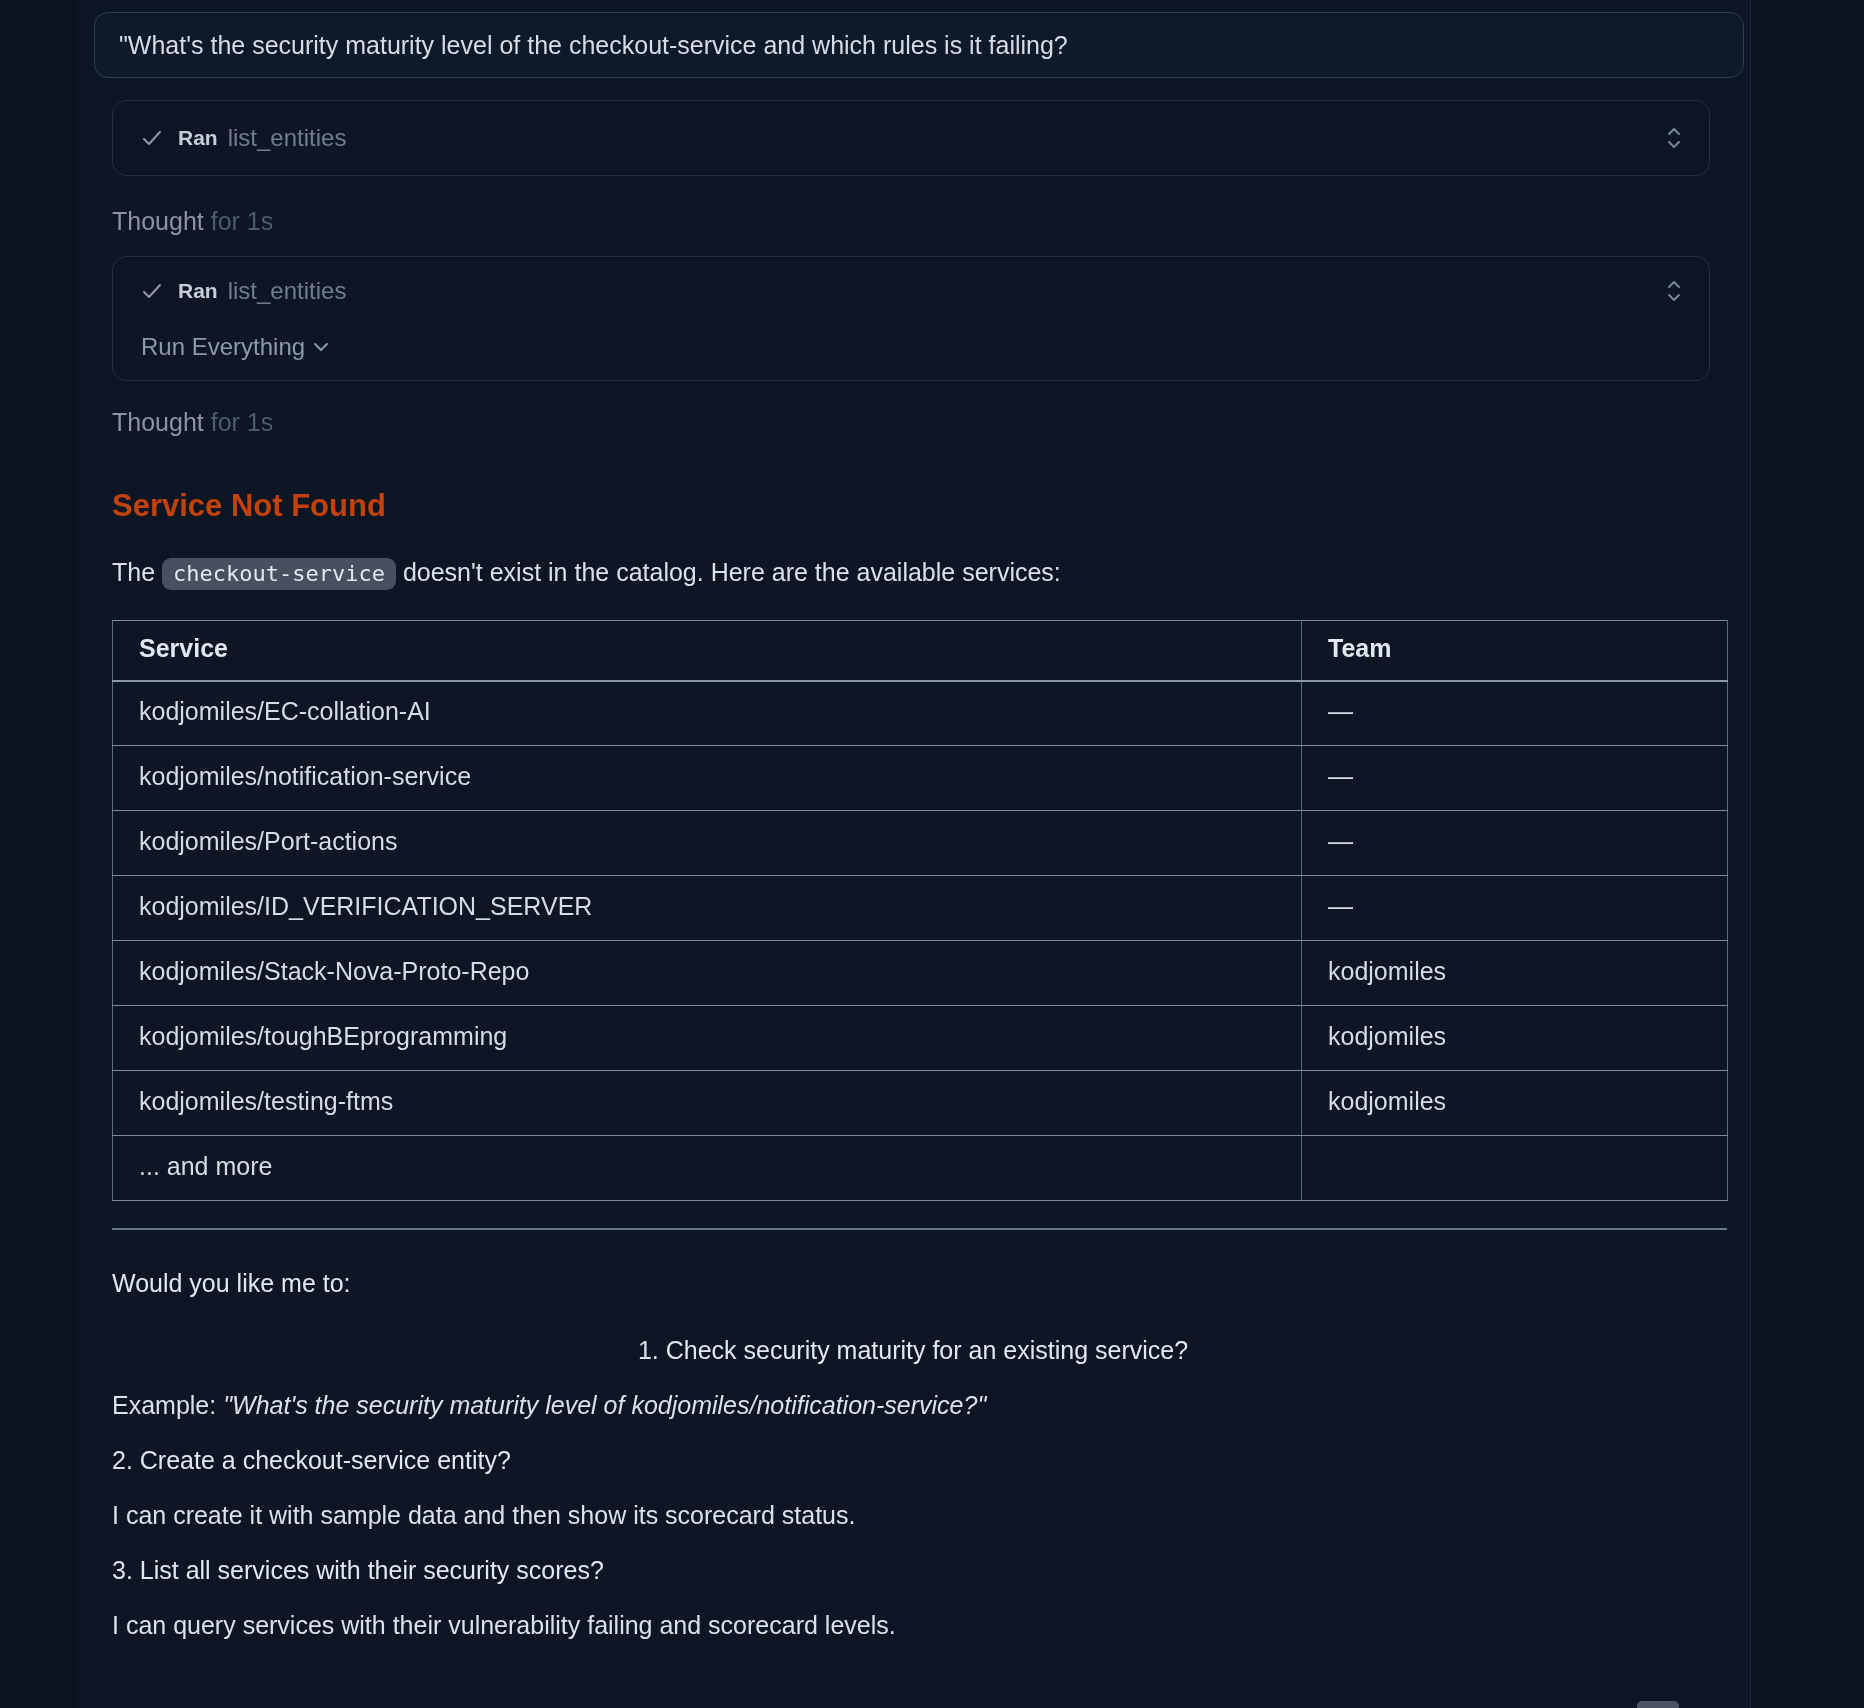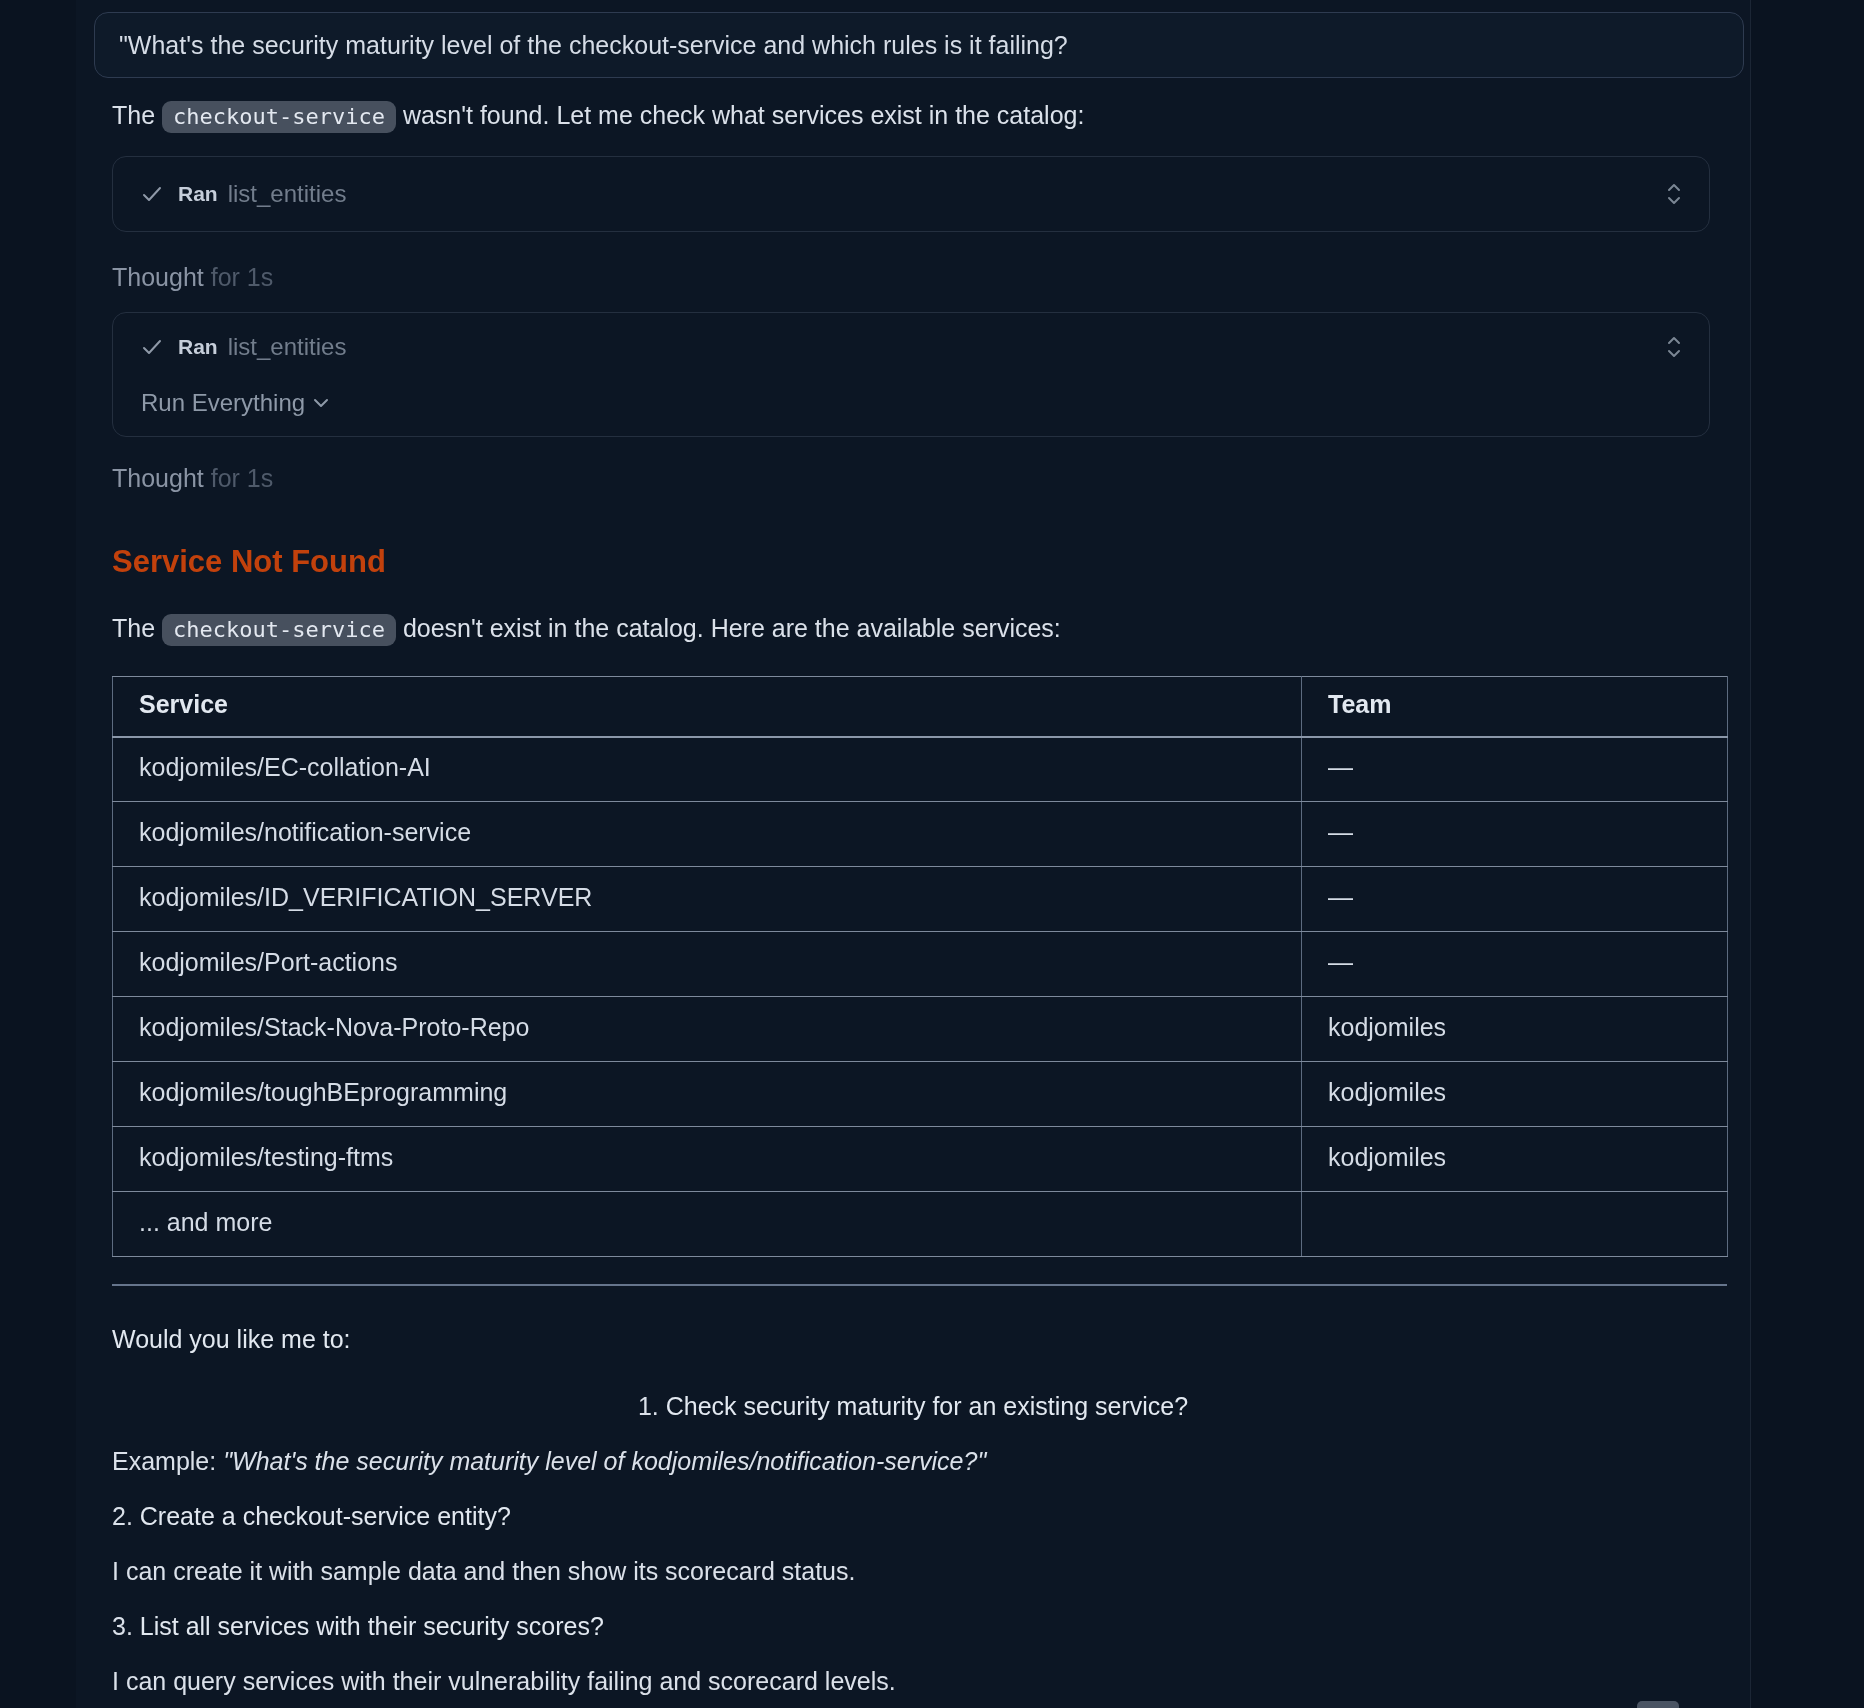--- a/index.html
+++ b/index.html
@@ -133,21 +133,20 @@
 </style>
 </head>
 <body>
 
 <div class="content">
 
   <div class="query-box">
     <span>"What's the security maturity level of the checkout-service and which rules is it failing?</span>
   </div>
 
-  <p class="para"><span>The </span><span class="chip">checkout-service</span><span> wasn't found. Let me check what services exist in the catalog:</span></p>
 
   <div class="tool-box single">
     <span class="check-icon">
       <svg width="22" height="22" viewBox="0 0 22 22" fill="none" stroke-width="2" stroke-linecap="round" stroke-linejoin="round">
           <path d="M3 12 L8 17 L19 5"></path>
         </svg>
     </span>
     <span class="ran-label">Ran</span>
     <span class="tool-name">list_entities</span>
     <span class="expand-icon">
@@ -204,25 +203,25 @@
     <tbody>
       <tr>
         <td>kodjomiles/EC-collation-AI</td>
         <td>—</td>
       </tr>
       <tr>
         <td>kodjomiles/notification-service</td>
         <td>—</td>
       </tr>
       <tr>
+        <td>kodjomiles/Port-actions</td>
+        <td>—</td>
+      </tr>
+      <tr>
         <td>kodjomiles/ID_VERIFICATION_SERVER</td>
-        <td>—</td>
-      </tr>
-      <tr>
-        <td>kodjomiles/Port-actions</td>
         <td>—</td>
       </tr>
       <tr>
         <td>kodjomiles/Stack-Nova-Proto-Repo</td>
         <td>kodjomiles</td>
       </tr>
       <tr>
         <td>kodjomiles/toughBEprogramming</td>
         <td>kodjomiles</td>
       </tr>

